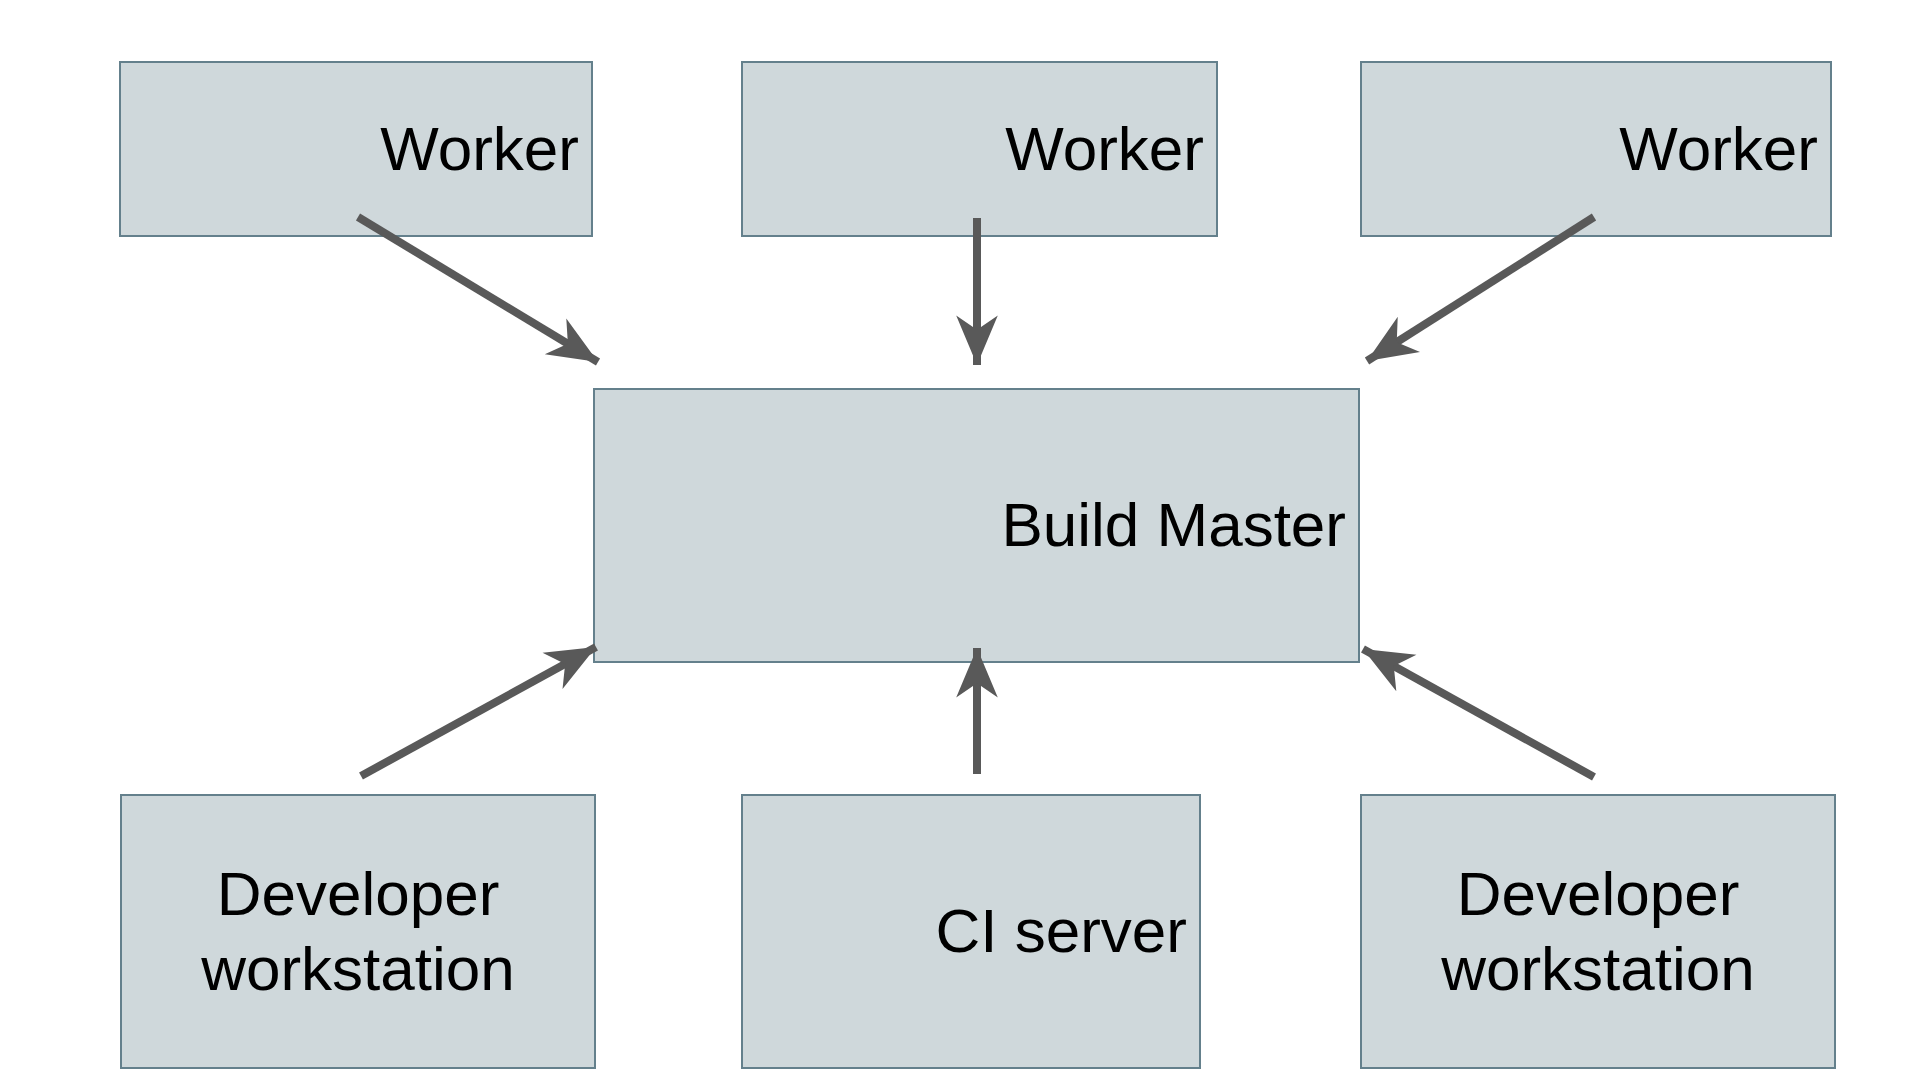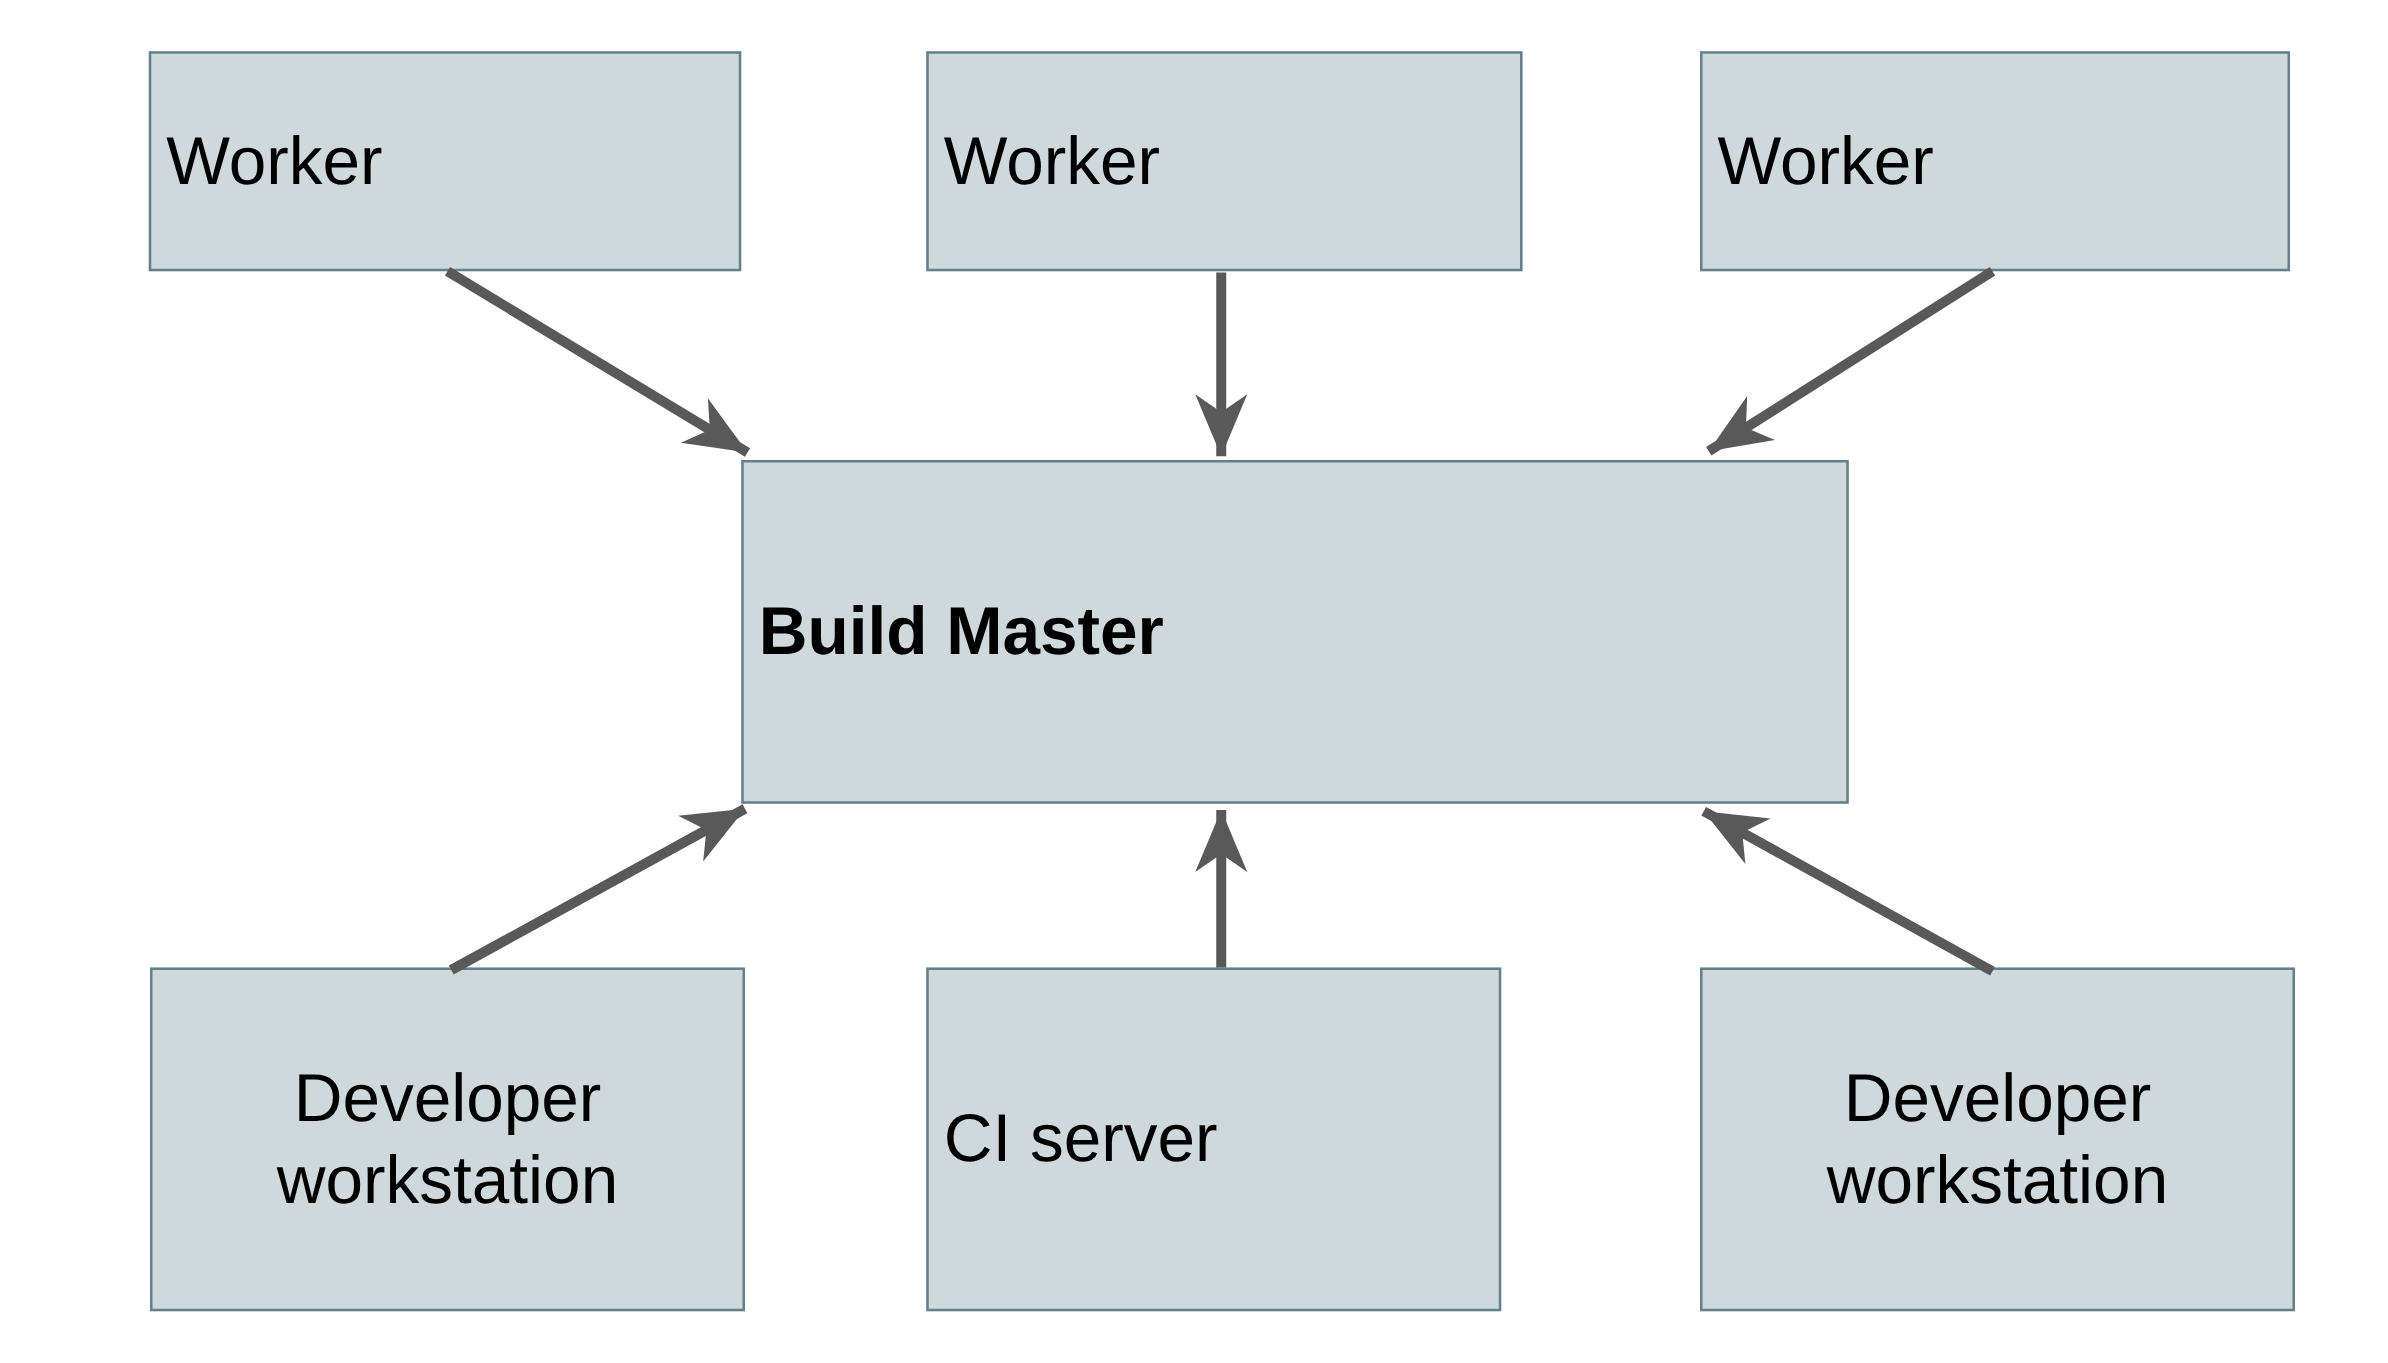--- a/index.html
+++ b/index.html
@@ -15,26 +15,27 @@
     overflow: hidden;
     font-family: "Liberation Sans", "DejaVu Sans", sans-serif;
   }
   .node {
     position: absolute;
     box-sizing: border-box;
     background: var(--node-fill, #cfd8db);
     border: 2px solid var(--node-border, #64808c);
     display: flex;
     align-items: center;
-    justify-content: flex-start;
+    justify-content: flex-end;
     text-align: center;
     color: var(--text-color, #000000);
-    font-size: 54px;
+    font-size: 62px;
     line-height: 1.2;
     padding: 0 12px;
+    margin-top: 20px;
   }
   .arrows {
     position: absolute;
     left: 0;
     top: 0;
     pointer-events: none;
   }
 </style>
 </head>
 <body>
@@ -42,21 +43,21 @@
 <div class="canvas" style="width: 1910px; height: 1090px; --canvas-bg: #ffffff; --node-fill: #cfd8db; --node-border: #64808c; --text-color: #000000;">
   <div class="node" style="left: 119px; top: 41px; width: 474px; height: 176px;">
     <span>Worker</span>
   </div>
     <div class="node" style="left: 741px; top: 41px; width: 477px; height: 176px;">
     <span>Worker</span>
   </div>
     <div class="node" style="left: 1360px; top: 41px; width: 472px; height: 176px;">
     <span>Worker</span>
   </div>
-    <div class="node" style="left: 593px; top: 368px; width: 886px; height: 275px; font-weight: bold;">
+    <div class="node" style="left: 593px; top: 368px; width: 767px; height: 275px;">
     <span>Build Master</span>
   </div>
     <div class="node" style="left: 120px; top: 774px; width: 476px; height: 275px;">
     <span>Developer workstation</span>
   </div>
     <div class="node" style="left: 741px; top: 774px; width: 460px; height: 275px;">
     <span>CI server</span>
   </div>
     <div class="node" style="left: 1360px; top: 774px; width: 476px; height: 275px;">
     <span>Developer workstation</span>

